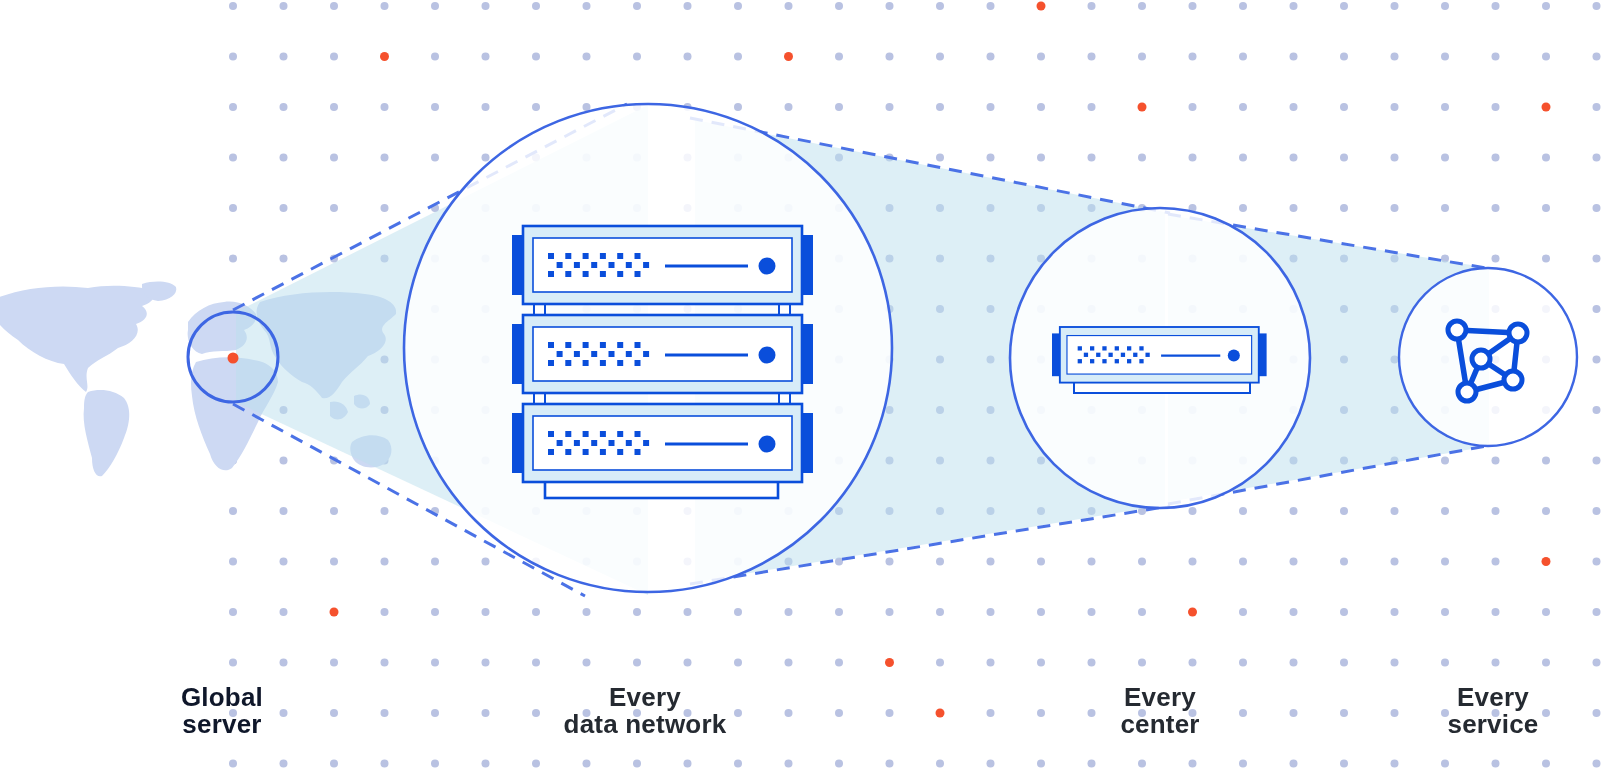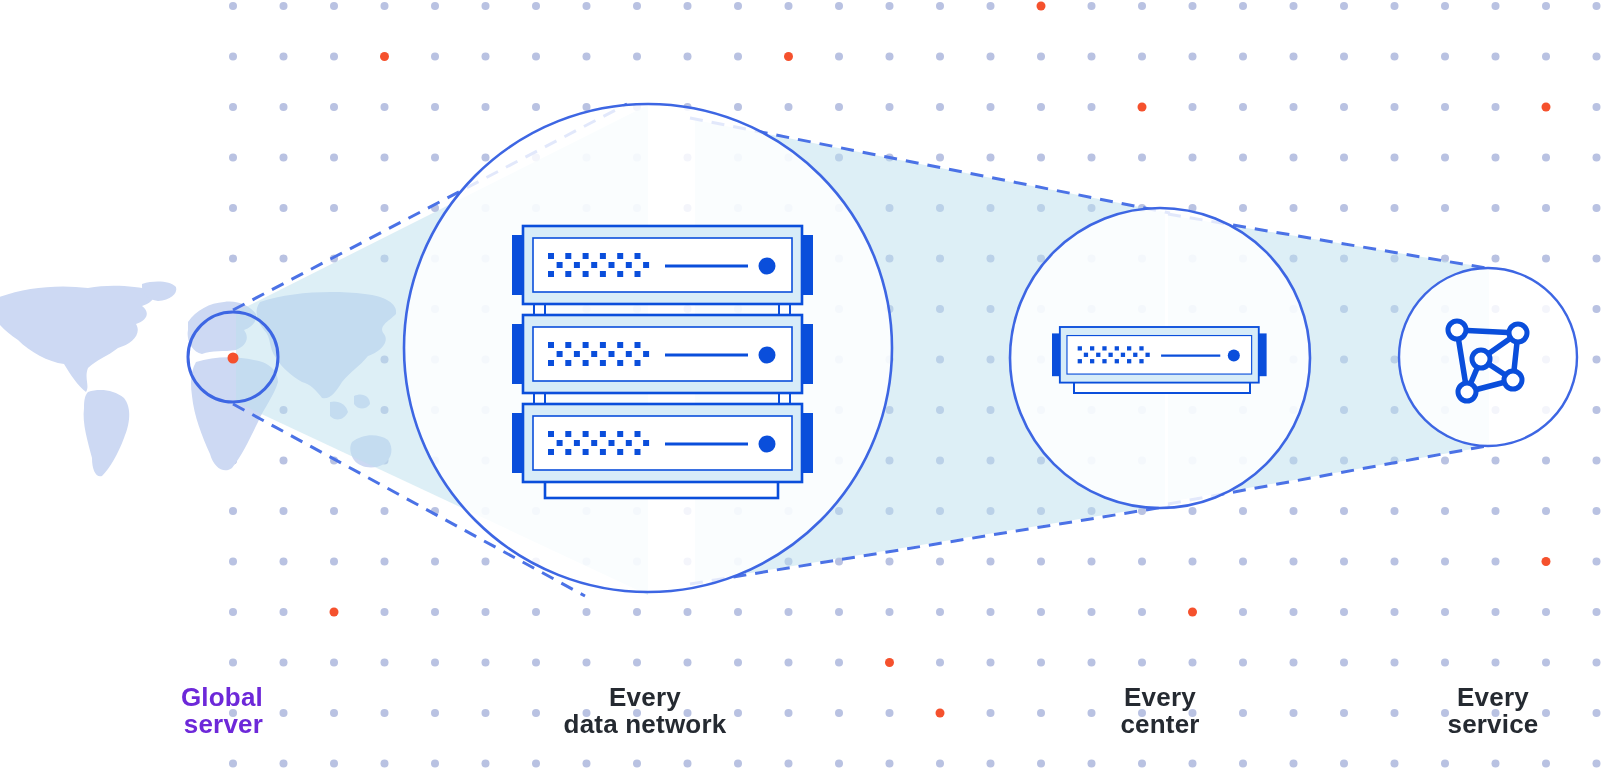--- a/index.html
+++ b/index.html
@@ -587,21 +587,21 @@
       <g fill="#ffffff" stroke="#0a4edb" stroke-width="5">
         <circle cx="1457" cy="330" r="9"></circle>
         <circle cx="1518" cy="333" r="9"></circle>
         <circle cx="1481" cy="359" r="9"></circle>
         <circle cx="1513" cy="380" r="9"></circle>
         <circle cx="1467" cy="392" r="9"></circle>
       </g>
     </g>
   </svg>
 
-  <div class="stage-label" id="label-global" style="color: #6d28d9; text-align: right;">
+  <div class="stage-label" id="label-global" style="color: #0f172a;">
     <div>Global</div>
     <div>server</div>
   </div>
   <div class="stage-label" id="label-datacenter" style="color: rgb(37, 42, 49);">
     <div>Every</div>
     <div>data network</div>
   </div>
   <div class="stage-label" id="label-server" style="color: rgb(37, 42, 49);">
     <div>Every</div>
     <div>center</div>

